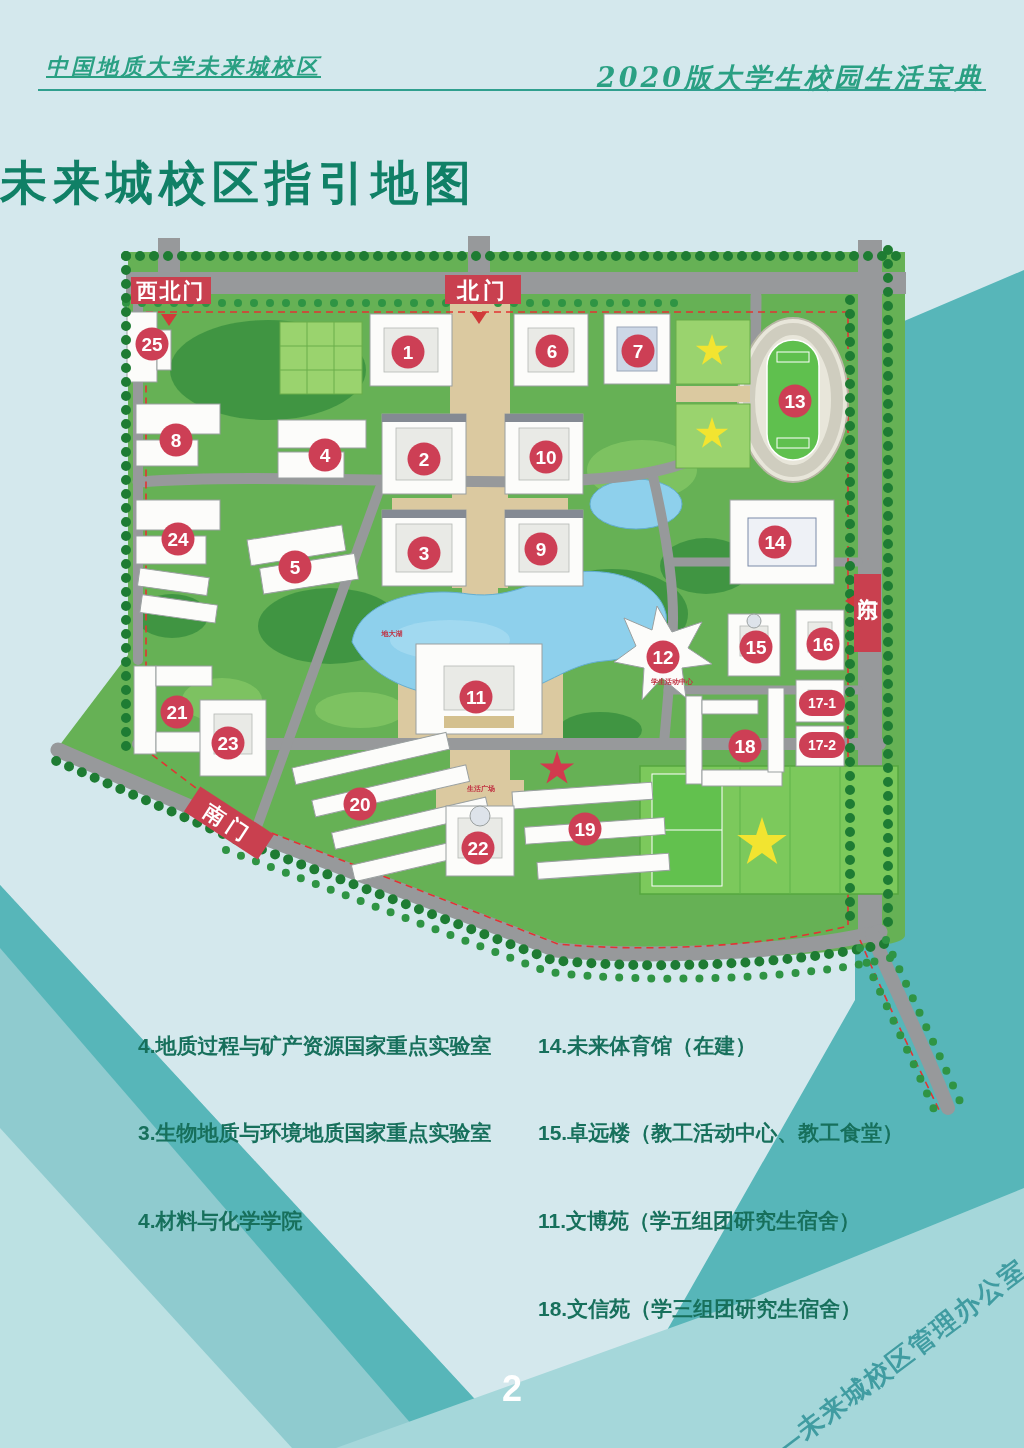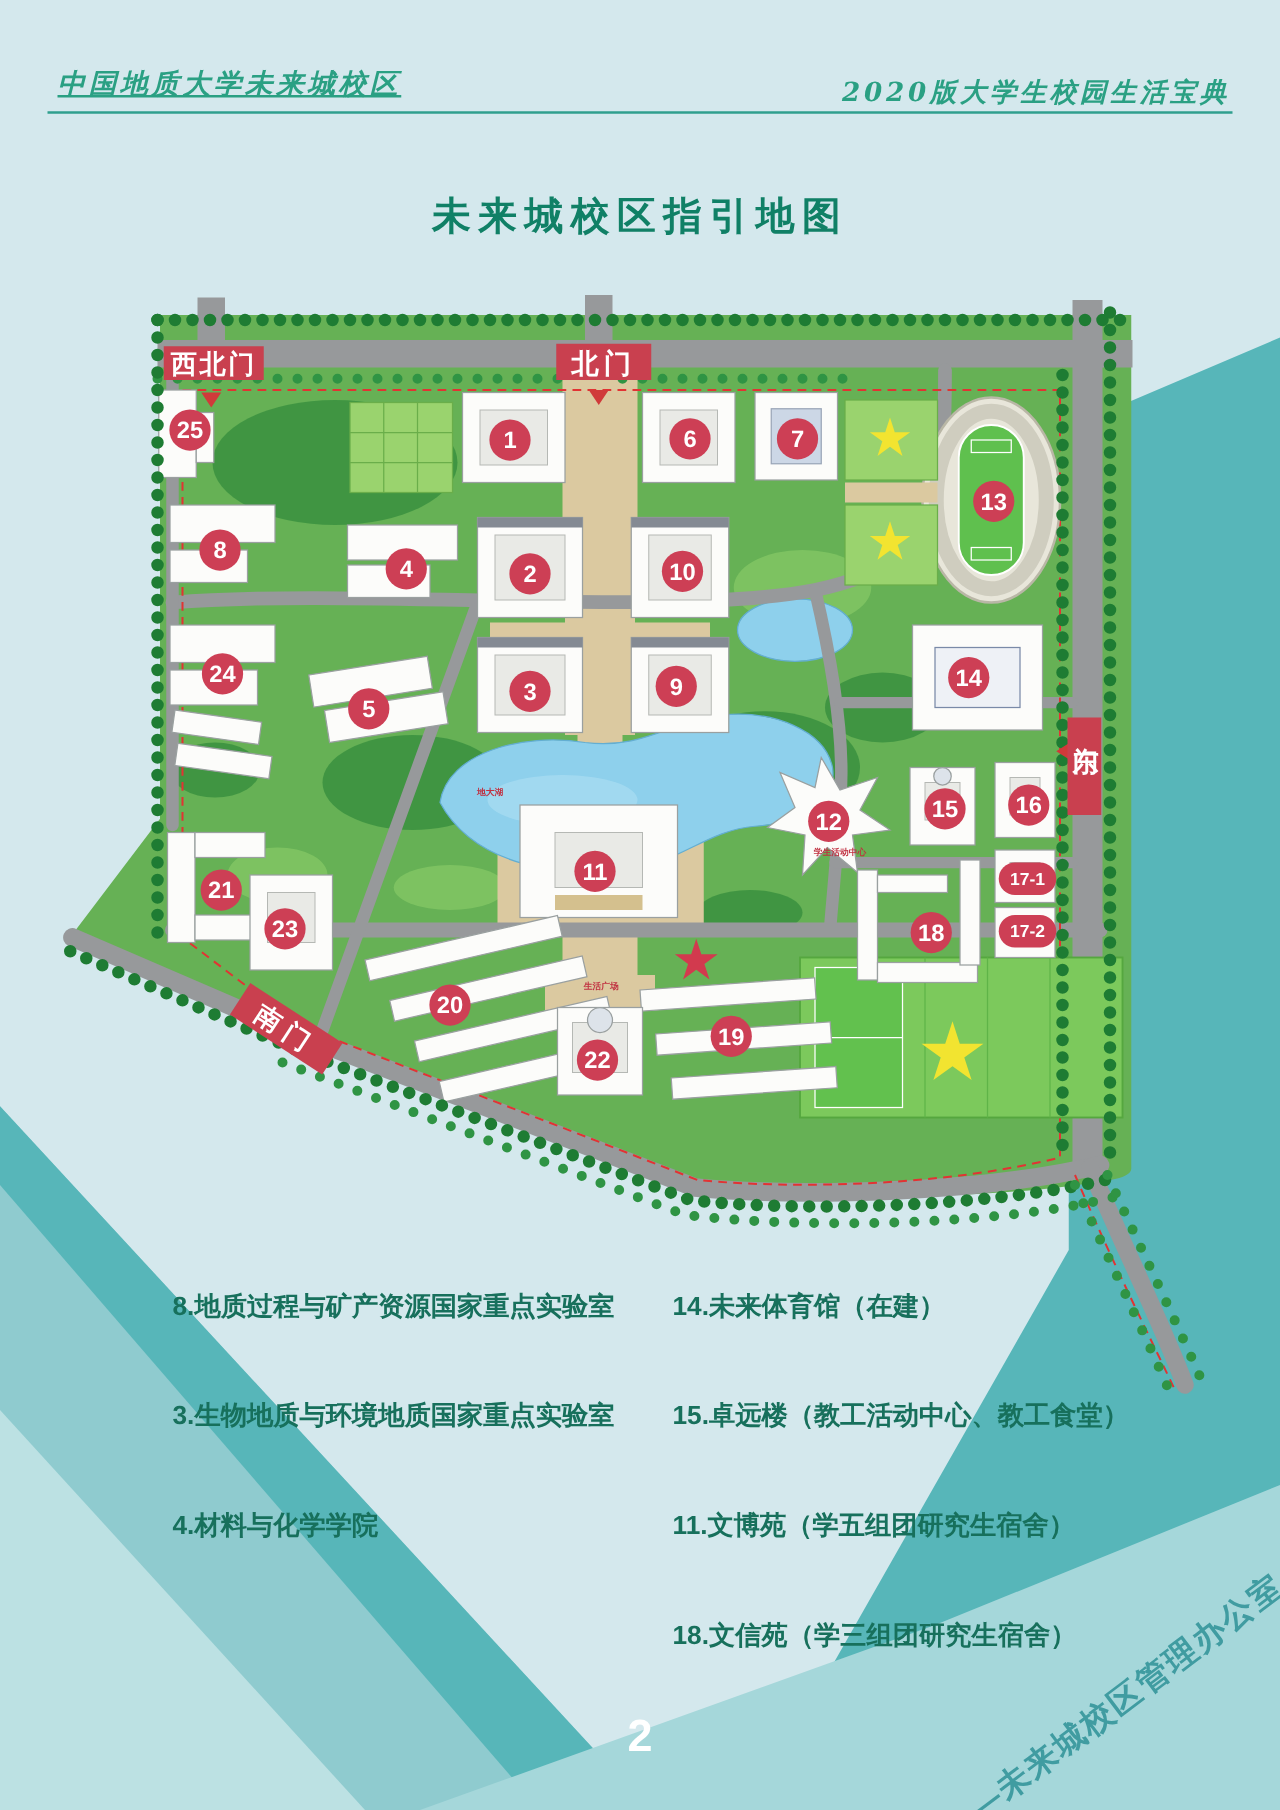--- a/index.html
+++ b/index.html
@@ -7,25 +7,25 @@
     width:1024px;height:1448px;position:relative;overflow:hidden;
     background:#d4e8ed;
     font-family:"Liberation Sans","DejaVu Sans",sans-serif;
   }
   #bg{position:absolute;left:0;top:0;width:1024px;height:1448px;}
   
   .hdr{position:absolute;top:48px;left:38px;right:38px;height:40px;
        color:#2aa083;font-family:"DejaVu Serif","Liberation Serif",serif;
        font-style:italic;font-weight:bold;}
   .hdr .hl{position:absolute;left:8px;top:4px;font-size:22px;letter-spacing:3px;text-decoration:underline;}
-  .hdr .hr{position:absolute;right:2px;top:12px;font-size:21px;letter-spacing:3px;}
+  .hdr .hr{position:absolute;right:2px;top:12px;font-size:27px;letter-spacing:3px;}
   .rule{position:absolute;top:89px;left:38px;width:948px;height:0;
         border-top:2.5px solid #2f9f8e;}
-  .pgtitle{position:absolute;top:152px;left:0;width:1024px;text-align:center;
-        font-size:31px;font-weight:bold;color:#108066;letter-spacing:6px;}
+  .pgtitle{position:absolute;top:152px;left:0;width:1024px;text-align:left;
+        font-size:47px;font-weight:bold;color:#108066;letter-spacing:6px;}
   
   .lg-col{position:absolute;top:972px;color:#17705c;font-weight:bold;
           font-size:21px;line-height:29.3px;white-space:pre-wrap;}
   .lg-row{height:29.3px;}
   
   .pageno{position:absolute;top:1368px;left:0;width:1024px;text-align:center;
           color:#ffffff;font-size:36px;font-weight:bold;}
   .watermark{position:absolute;left:742px;top:1332px;width:340px;text-align:center;
           transform:rotate(-37deg);color:#2f9298;font-size:26px;font-weight:bold;
           letter-spacing:2px;opacity:.85;}
@@ -376,21 +376,21 @@
 </svg>
 
 <div class="hdr">
   <div class="hl">中国地质大学未来城校区</div>
   <div class="hr">2020版大学生校园生活宝典</div>
 </div>
 <div class="rule"></div>
 <div class="pgtitle">未来城校区指引地图</div>
 
 <div class="lg-col" style="left:138px;">
-  <div class="lg-row"><span>8.地质过程与矿产资源国家重点实验室</span></div>
+  <div class="lg-row"><span>4.地质过程与矿产资源国家重点实验室</span></div>
   <div class="lg-row"><span>3.生物地质与环境地质国家重点实验室</span></div>
   <div class="lg-row"><span>4.材料与化学学院</span></div>
   
   
   
   
   
   
   
   

